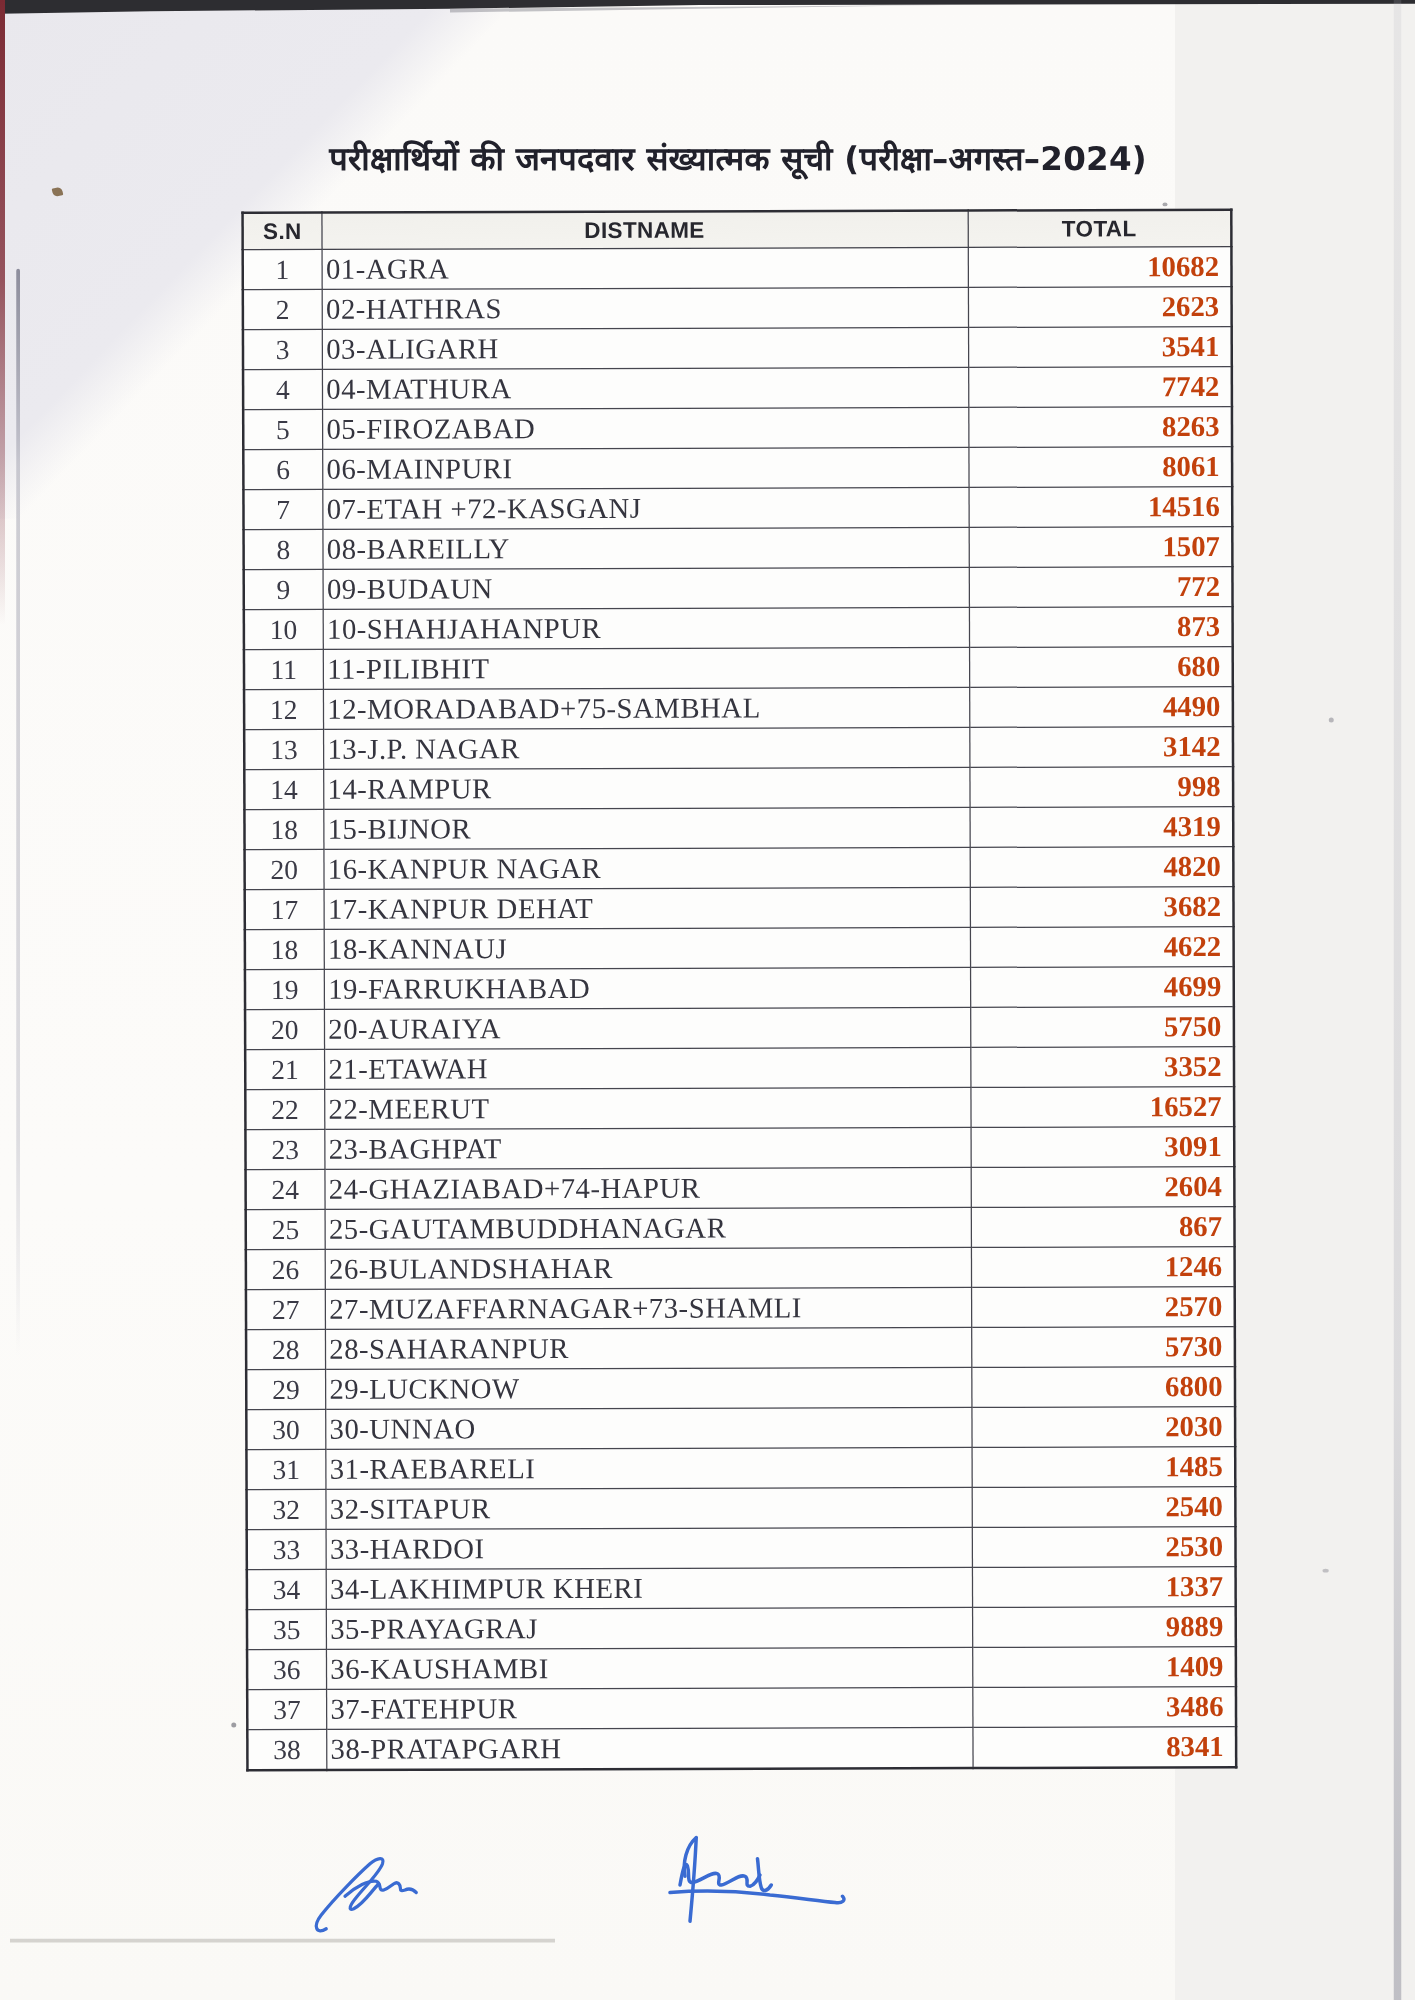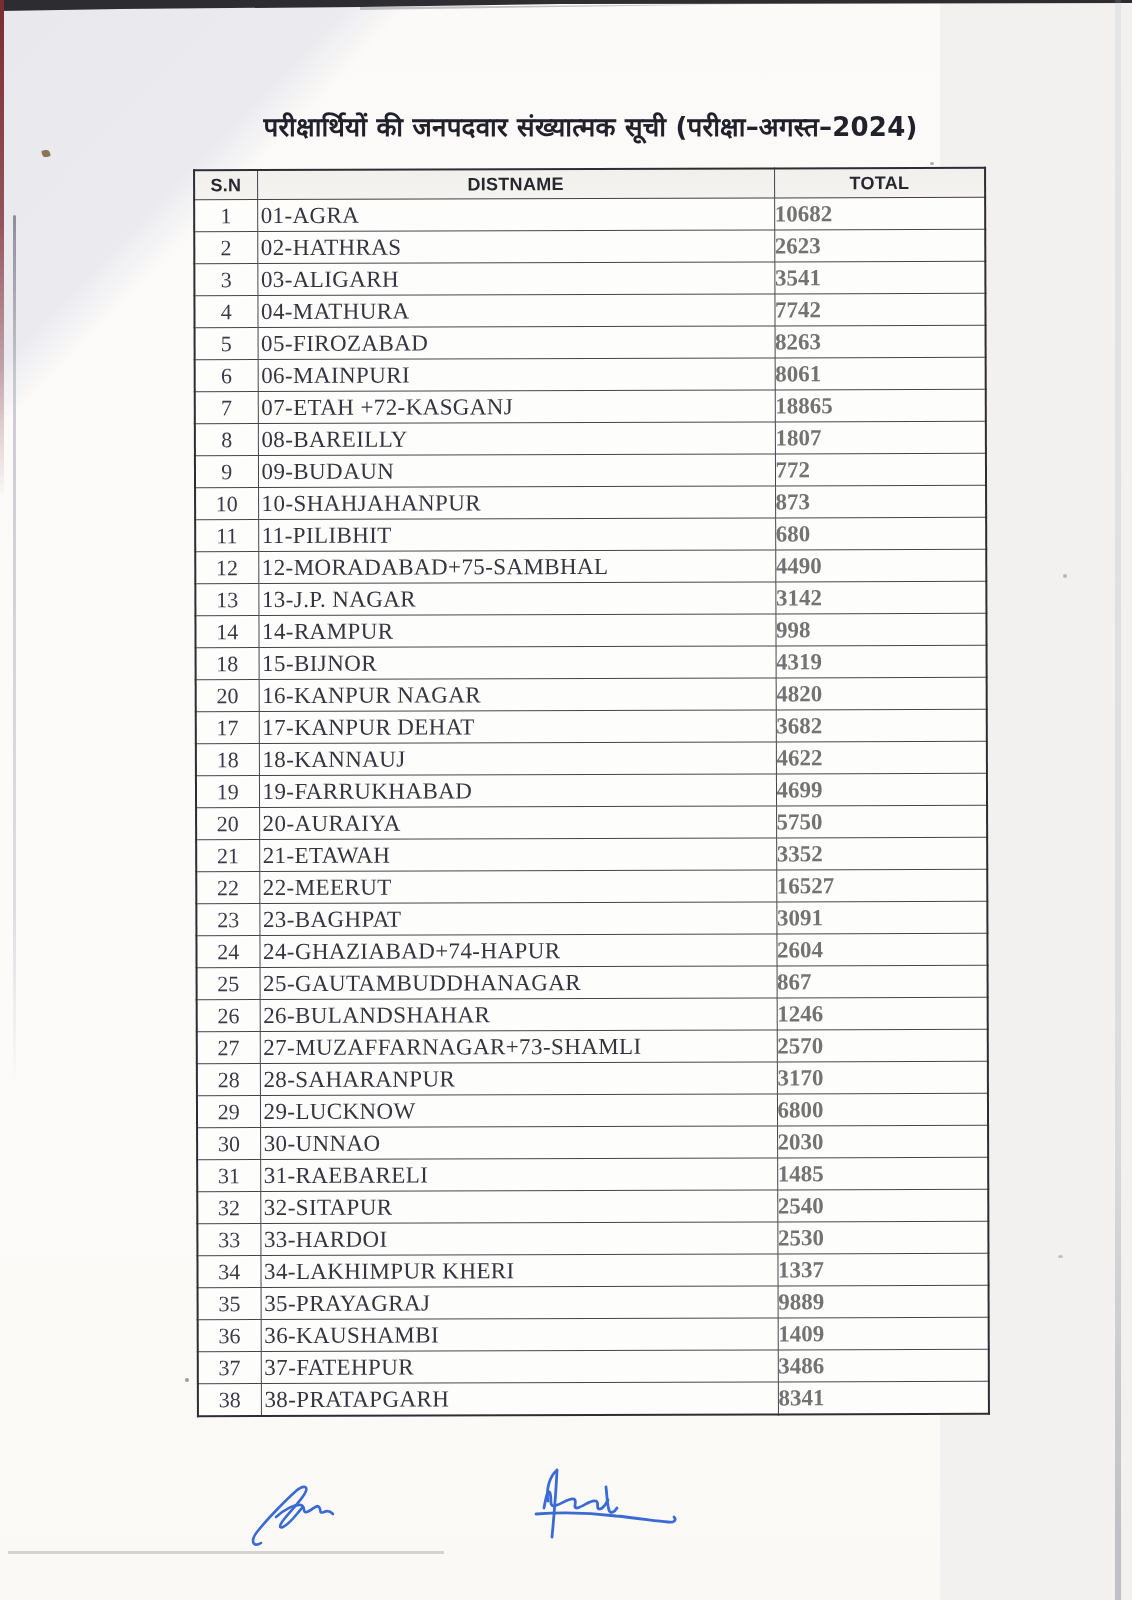--- a/index.html
+++ b/index.html
@@ -70,21 +70,21 @@
     font-family:"Liberation Sans","DejaVu Sans",sans-serif;
     font-size:18px;font-weight:bold;color:#27272e;letter-spacing:.3px;
     text-align:center;padding:0;
   }
   .data-table td{
     height:31px;border:1px solid #46464f;padding:0;overflow:hidden;
     font-family:"Liberation Serif","DejaVu Serif",serif;
   }
   td.cell-sn{text-align:center;font-size:22px;color:#3a3a46;}
   td.cell-distname{font-size:23px;padding-left:3px;letter-spacing:.4px;color:#35353f;}
-  td.cell-total{text-align:left;padding-right:9px;font-size:23px;font-weight:bold;color:#737373;}
+  td.cell-total{text-align:right;padding-right:9px;font-size:23px;font-weight:bold;color:#c2410c;}
   .signatures{position:absolute;left:0;top:0;width:1132px;height:1600px;pointer-events:none;}
 </style>
 </head>
 <body>
 
 <div class="page">
 
   <div class="corner-shade"></div>
   <svg class="top-edge" viewBox="0 0 1132 14" preserveAspectRatio="none">
     <polygon points="0,0 1132,0 1132,3 560,4 360,7 120,9 0,11" fill="#1e1e22" opacity="0.93"></polygon>
@@ -146,26 +146,26 @@
             <td class="cell-total">8263</td>
           </tr>
           <tr>
             <td class="cell-sn">6</td>
             <td class="cell-distname">06-MAINPURI</td>
             <td class="cell-total">8061</td>
           </tr>
           <tr>
             <td class="cell-sn">7</td>
             <td class="cell-distname">07-ETAH +72-KASGANJ</td>
-            <td class="cell-total">18865</td>
+            <td class="cell-total">14516</td>
           </tr>
           <tr>
             <td class="cell-sn">8</td>
             <td class="cell-distname">08-BAREILLY</td>
-            <td class="cell-total">1807</td>
+            <td class="cell-total">1507</td>
           </tr>
           <tr>
             <td class="cell-sn">9</td>
             <td class="cell-distname">09-BUDAUN</td>
             <td class="cell-total">772</td>
           </tr>
           <tr>
             <td class="cell-sn">10</td>
             <td class="cell-distname">10-SHAHJAHANPUR</td>
             <td class="cell-total">873</td>
@@ -251,21 +251,21 @@
             <td class="cell-total">1246</td>
           </tr>
           <tr>
             <td class="cell-sn">27</td>
             <td class="cell-distname">27-MUZAFFARNAGAR+73-SHAMLI</td>
             <td class="cell-total">2570</td>
           </tr>
           <tr>
             <td class="cell-sn">28</td>
             <td class="cell-distname">28-SAHARANPUR</td>
-            <td class="cell-total">3170</td>
+            <td class="cell-total">5730</td>
           </tr>
           <tr>
             <td class="cell-sn">29</td>
             <td class="cell-distname">29-LUCKNOW</td>
             <td class="cell-total">6800</td>
           </tr>
           <tr>
             <td class="cell-sn">30</td>
             <td class="cell-distname">30-UNNAO</td>
             <td class="cell-total">2030</td>

